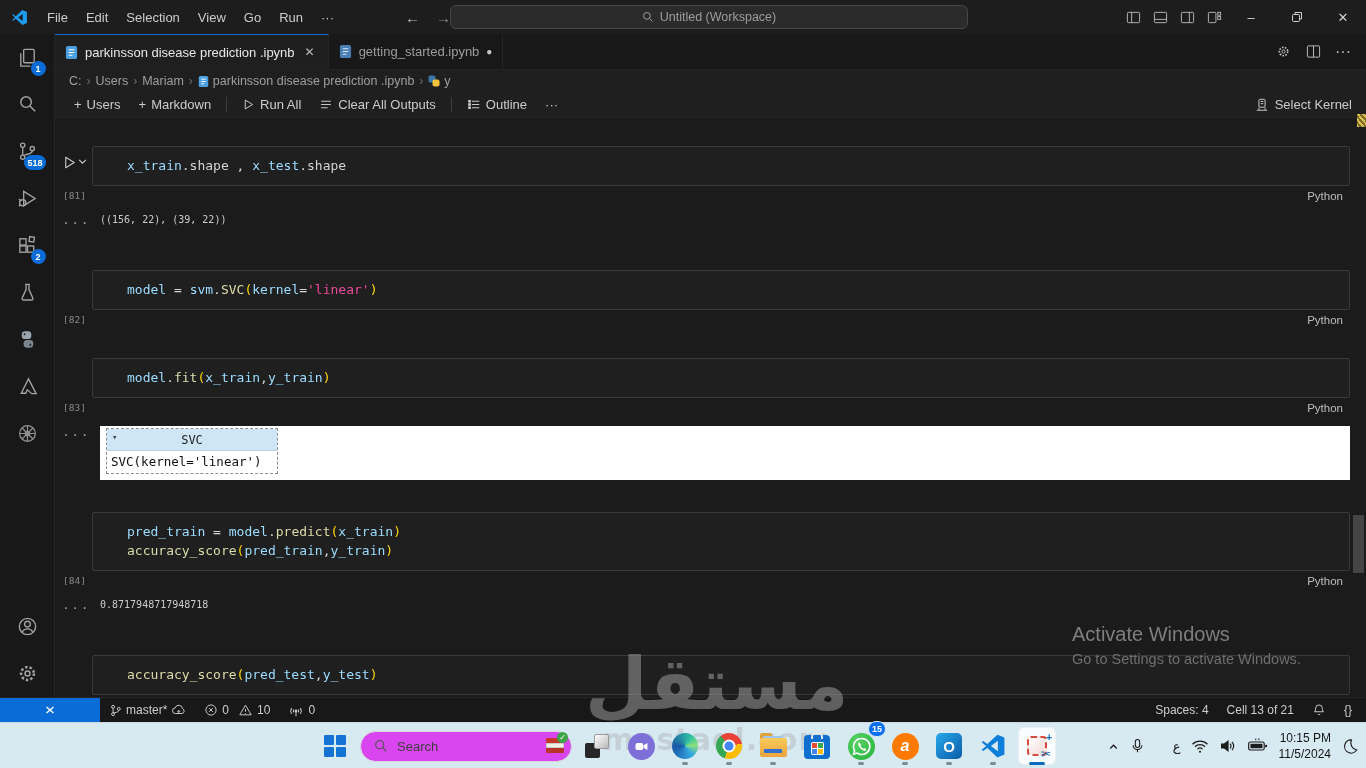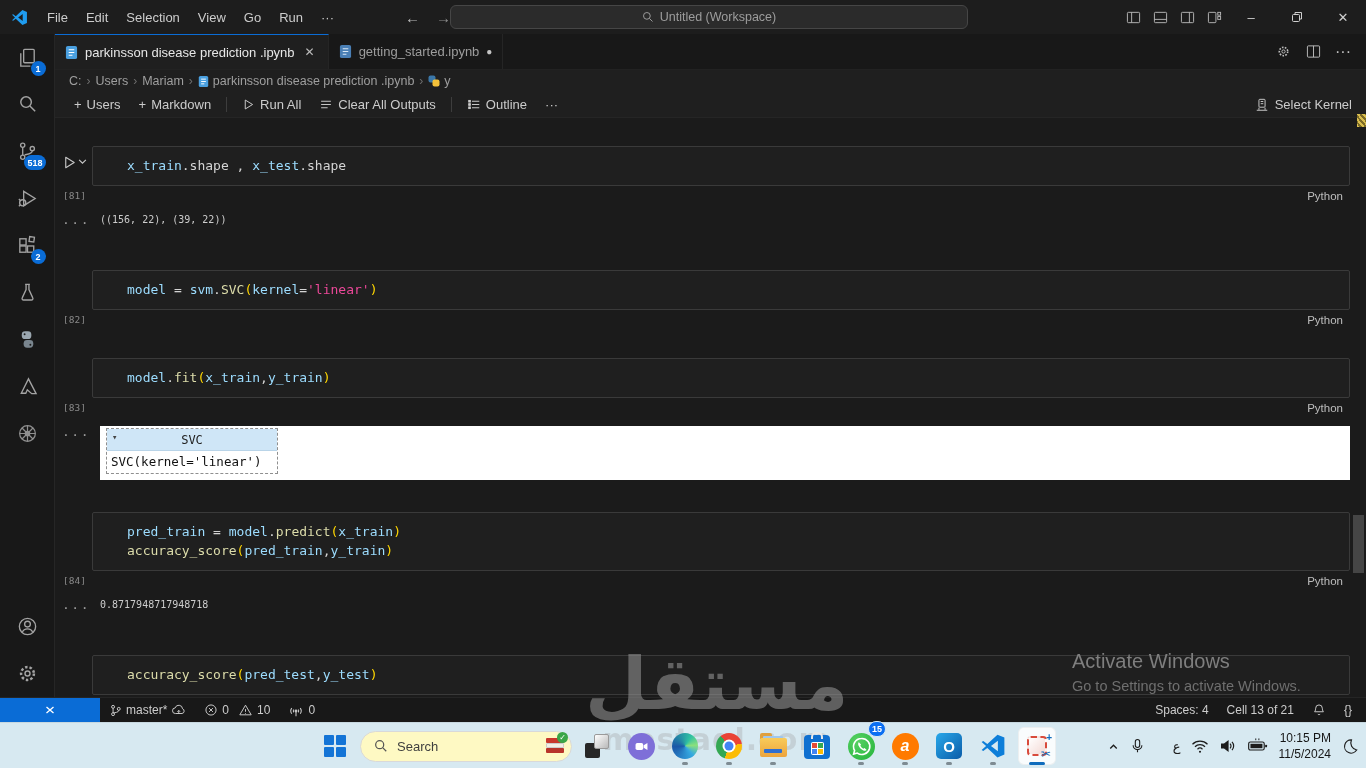--- a/index.html
+++ b/index.html
@@ -74,21 +74,21 @@
 .sk-widget{width:172px;border:1px dashed #8f8f8f;background:#fff}
 .sk-head{height:21px;background:#cfe6f7;display:flex;align-items:center;justify-content:center;
   position:relative;font-size:12px;color:#222}
 .sk-caret{position:absolute;left:5px;top:3px;font-size:9px;color:#444}
 .sk-body{padding:3px 4px 4px;font-size:12.5px;color:#111;border-top:1px solid #b9d4e8}
 .scroll-thumb{position:absolute;right:2px;top:397px;width:11px;height:58px;background:rgba(140,140,140,.38)}
 .ruler-marker{position:absolute;right:0;top:114px;width:9px;height:13px;
   background:repeating-linear-gradient(50deg,#d9bd4e 0 2px,#7c6b27 2px 4px);z-index:2}
 
 
-.activate{position:absolute;left:1072px;top:650px;z-index:3;pointer-events:none}
+.activate{position:absolute;left:1072px;top:623px;z-index:3;pointer-events:none}
 .activate .l1{font-size:20px;color:#7e7e7e}
 .activate .l2{font-size:14.5px;color:#6f6f6f;margin-top:5px}
 .site-mark{position:absolute;left:585px;top:648px;z-index:3;pointer-events:none;text-align:center;
   font-family:"DejaVu Sans",sans-serif}
 .site-mark .ar{font-size:72px;font-weight:bold;color:#9a9a9a;opacity:.55;line-height:1}
 .site-mark .lat{font-size:30px;font-weight:bold;color:#9a9a9a;opacity:.30;letter-spacing:1px;margin-top:2px}
 
 
 .statusbar{position:absolute;left:0;top:697px;right:0;height:25px;background:#181818;
   border-top:1px solid #252525;display:flex;align-items:center;color:#cccccc;font-size:12px}
@@ -99,21 +99,21 @@
 
 .taskbar{position:absolute;left:0;top:722px;right:0;height:46px;background:#d7e9f1;border-top:1px solid rgba(0,0,0,.07)}
 .tb-center{position:absolute;left:316px;top:4px;display:flex;gap:6px;align-items:center}
 .tb-item{width:38px;height:38px;border-radius:6px;display:flex;align-items:center;justify-content:center;
   position:relative;z-index:4}
 .tb-item.active-app{background:rgba(255,255,255,.85);box-shadow:inset 0 0 0 1px rgba(0,0,0,.05)}
 .run-dot{position:absolute;bottom:0px;left:50%;transform:translateX(-50%);width:6px;height:3px;border-radius:2px;background:#7e8b92}
 .run-dot.wide{width:16px;background:#0f6cbd}
 .winlogo{display:grid;grid-template-columns:10px 10px;grid-template-rows:10px 10px;gap:2px}
 .winlogo i{background:#1374d6;border-radius:1px}
-.tb-search{width:212px;height:31px;background:#fef9c3;border:1px solid #d9d9d9;border-radius:16px;display:flex;
+.tb-search{width:212px;height:31px;background:#d946ef;border:1px solid #d9d9d9;border-radius:16px;display:flex;
   align-items:center;padding:0 5px 0 13px;gap:9px;color:#3f3f3f;font-size:13px;position:relative;z-index:4}
 .sbooks{margin-left:auto;width:22px;height:22px;position:relative}
 .sbooks i{position:absolute;left:2px;right:2px;height:5px;border-radius:1px}
 .sbooks .b1{top:3px;background:#c8372c}
 .sbooks .b2{top:8px;background:#f3efe4;border:1px solid #ccc}
 .sbooks .b3{top:13px;background:#b8342a}
 .sbooks .chk{position:absolute;right:-2px;top:-3px;width:11px;height:11px;border-radius:50%;background:#3aa648;
   color:#fff;font-size:8px;display:flex;align-items:center;justify-content:center}
 .taskview{position:relative;width:24px;height:24px}
 .taskview .sq1{position:absolute;left:0;bottom:0;width:15px;height:15px;background:#272727;border-radius:2px}

